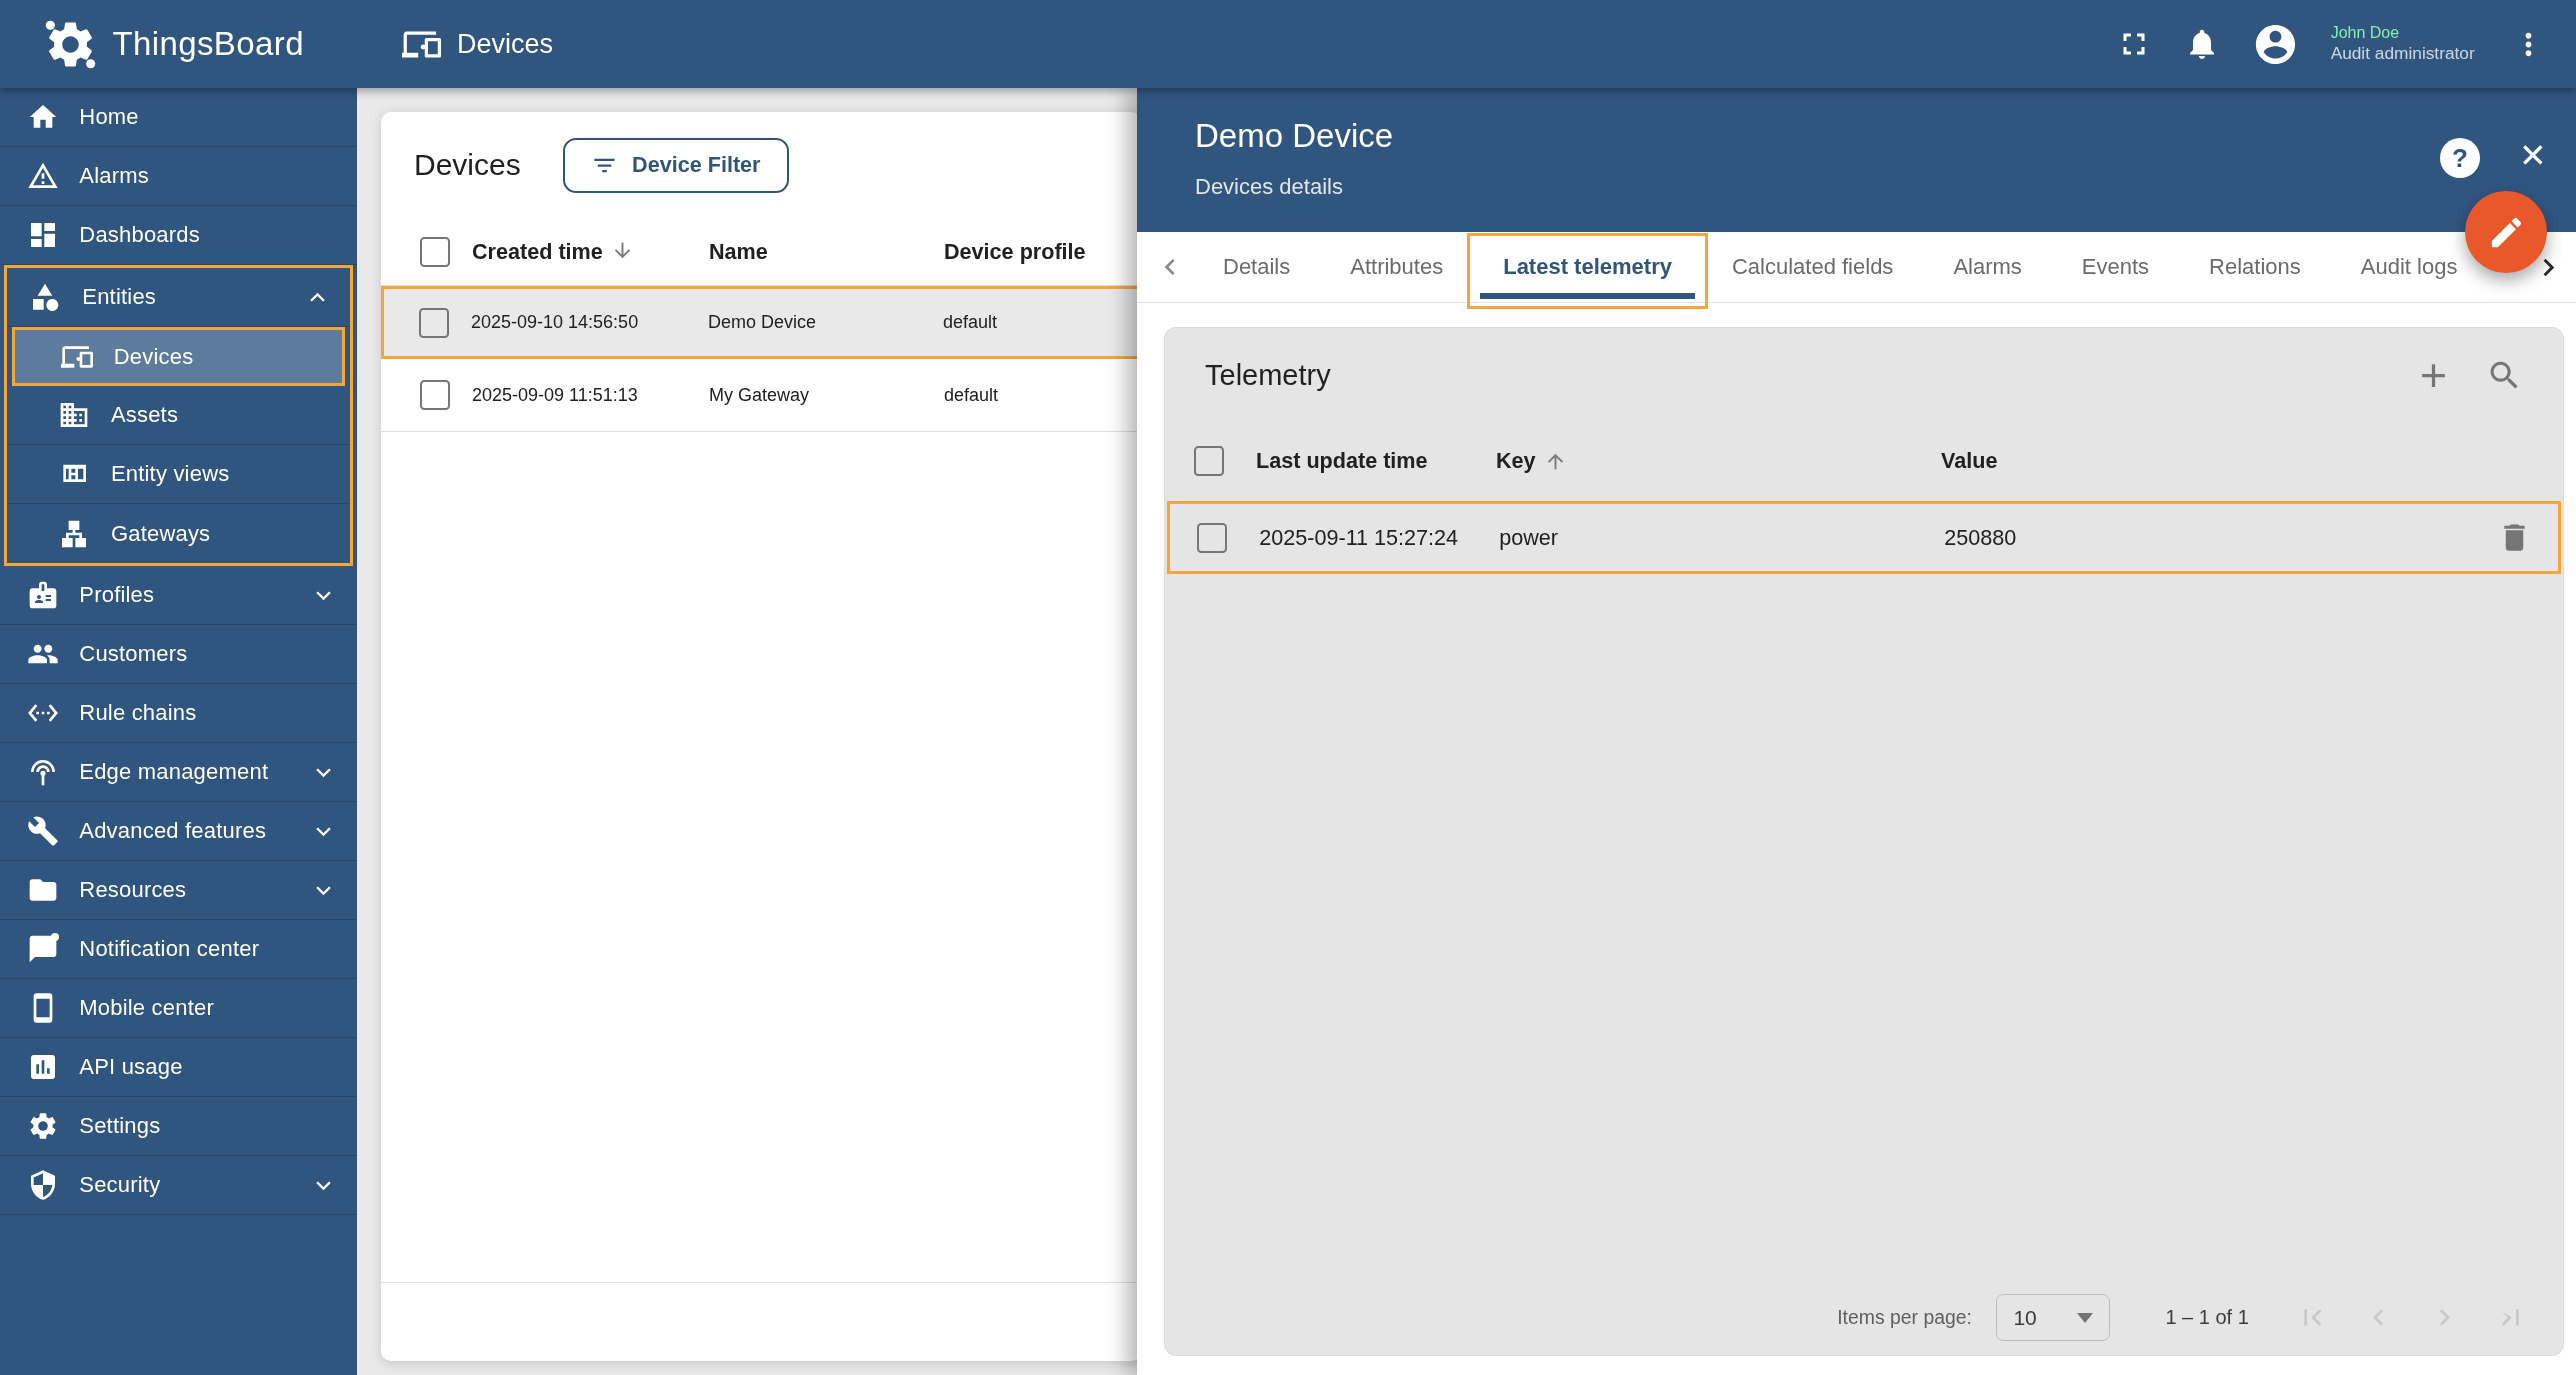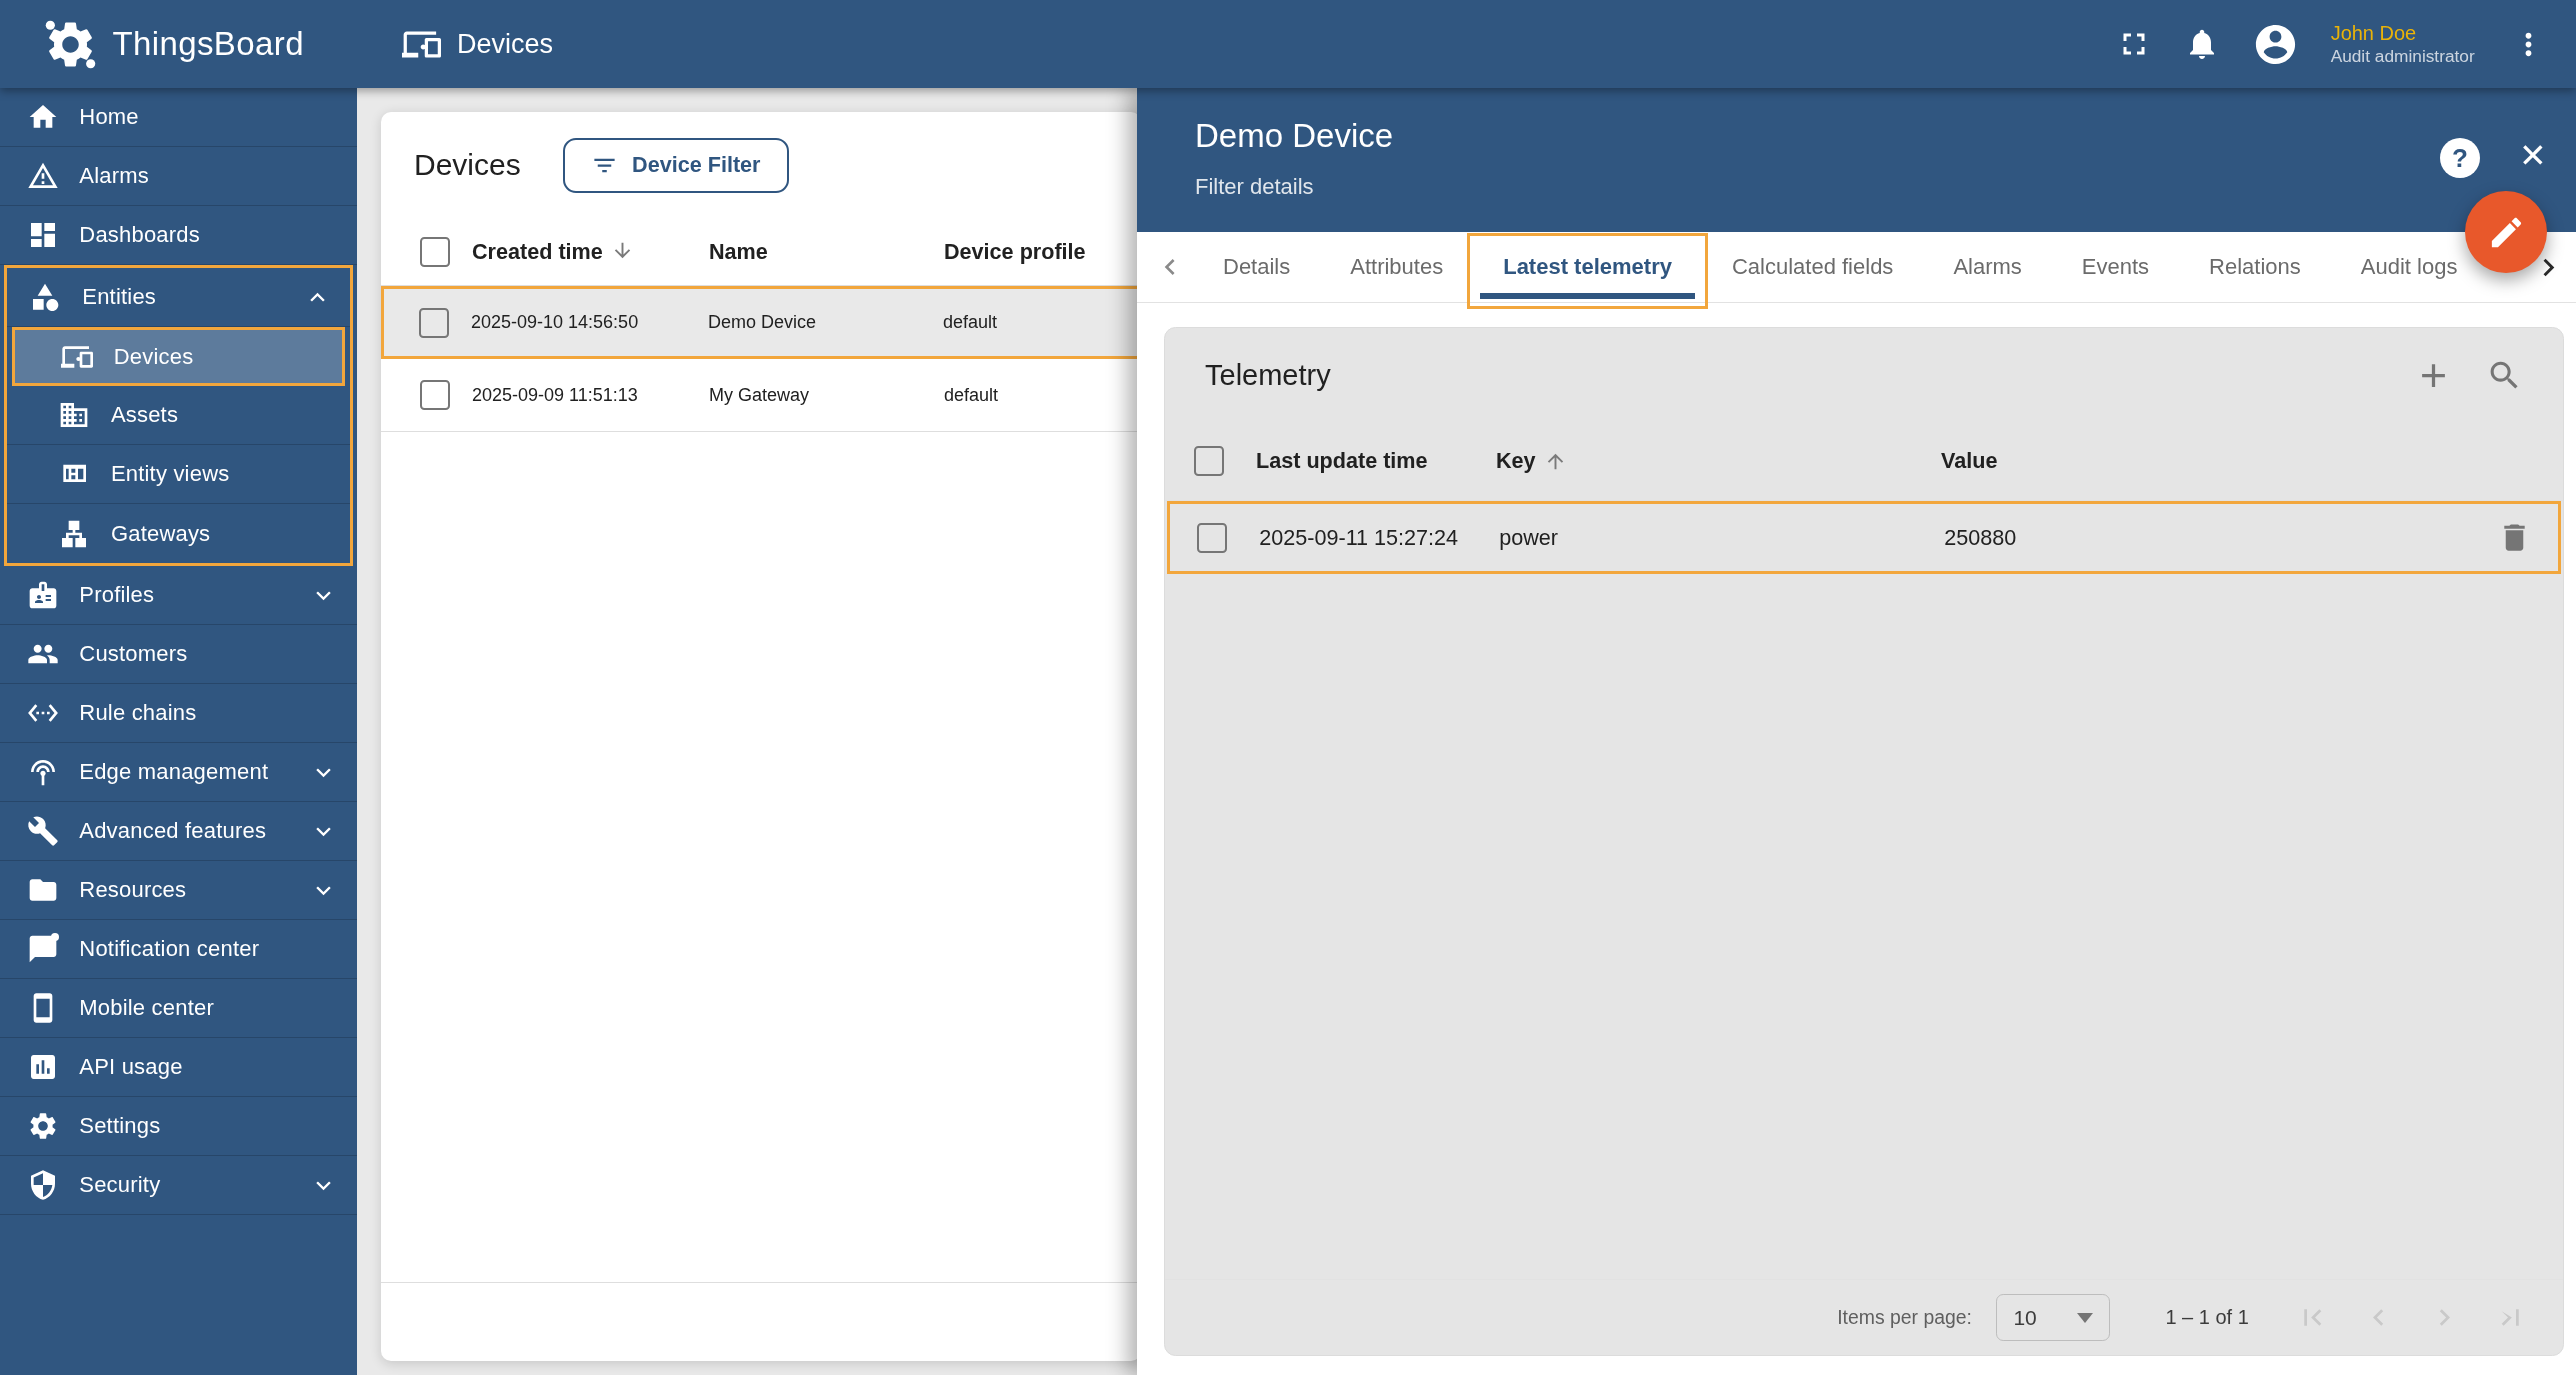--- a/index.html
+++ b/index.html
@@ -15,21 +15,21 @@
     position:absolute; top:0; left:0; right:0; height:88px; background:#305680;
     display:flex; align-items:center; z-index:40; box-shadow:0 2.9px 8.6px rgba(0,0,0,0.35);
   }
   .brand { width:357px; display:flex; align-items:center; gap:14.4px; padding-left:43px; flex:none; }
   .brand-logo { color:#fff; }
   .brand-name { color:#fff; font-size:33px; letter-spacing:0.4px; }
   .crumb { display:flex; align-items:center; gap:16px; color:#fff; margin-left:45px; }
   .crumb-title { font-size:27px; }
   .top-right { margin-left:auto; display:flex; align-items:center; gap:32px; padding-right:30px; color:#fff; }
   .user-block { display:flex; flex-direction:column; line-height:1.25; }
-  .user-name { font-size:20px; color:#eab308; }
+  .user-name { font-size:16px; color:#86efac; }
   .user-role { font-size:17.3px; color:rgba(255,255,255,0.75); }
   .kebab { margin-left:4.3px; }
 
   
   .sidebar { position:absolute; top:88px; left:0; width:357px; bottom:0; background:#305680; z-index:30; }
   .nav-item {
     height:59px; display:flex; align-items:center; padding:0 18.7px 0 23px;
     color:#fff; border-bottom:1.4px solid rgba(0,0,0,0.18); cursor:pointer;
   }
   .nav-icon { width:39px; display:flex; justify-content:center; color:#fff; }
@@ -412,21 +412,21 @@
     <span class="col-name">My Gateway</span>
     <span class="col-profile">default</span>
   </div>
   <div class="dc-spacer"></div>
   <div class="dc-foot"></div>
 </div>
 
 <div class="drawer">
   <div class="dr-head">
     <h1 class="dr-title">Demo Device</h1>
-    <div class="dr-subtitle">Filter details</div>
+    <div class="dr-subtitle">Devices details</div>
     <div class="help-btn">?</div>
     <div class="close-btn">✕</div>
   </div>
   <div class="fab">
     <span class="icon">
         <svg viewBox="0 0 24 24" width="39" height="39" fill="currentColor">
           <path d="M3 17.25V21h3.75L17.81 9.94l-3.75-3.75L3 17.25zM20.71 7.04c.39-.39.39-1.02 0-1.41l-2.34-2.34c-.39-.39-1.02-.39-1.41 0l-1.83 1.83 3.75 3.75 1.83-1.83z"></path>
         </svg>
       </span>
   </div>

